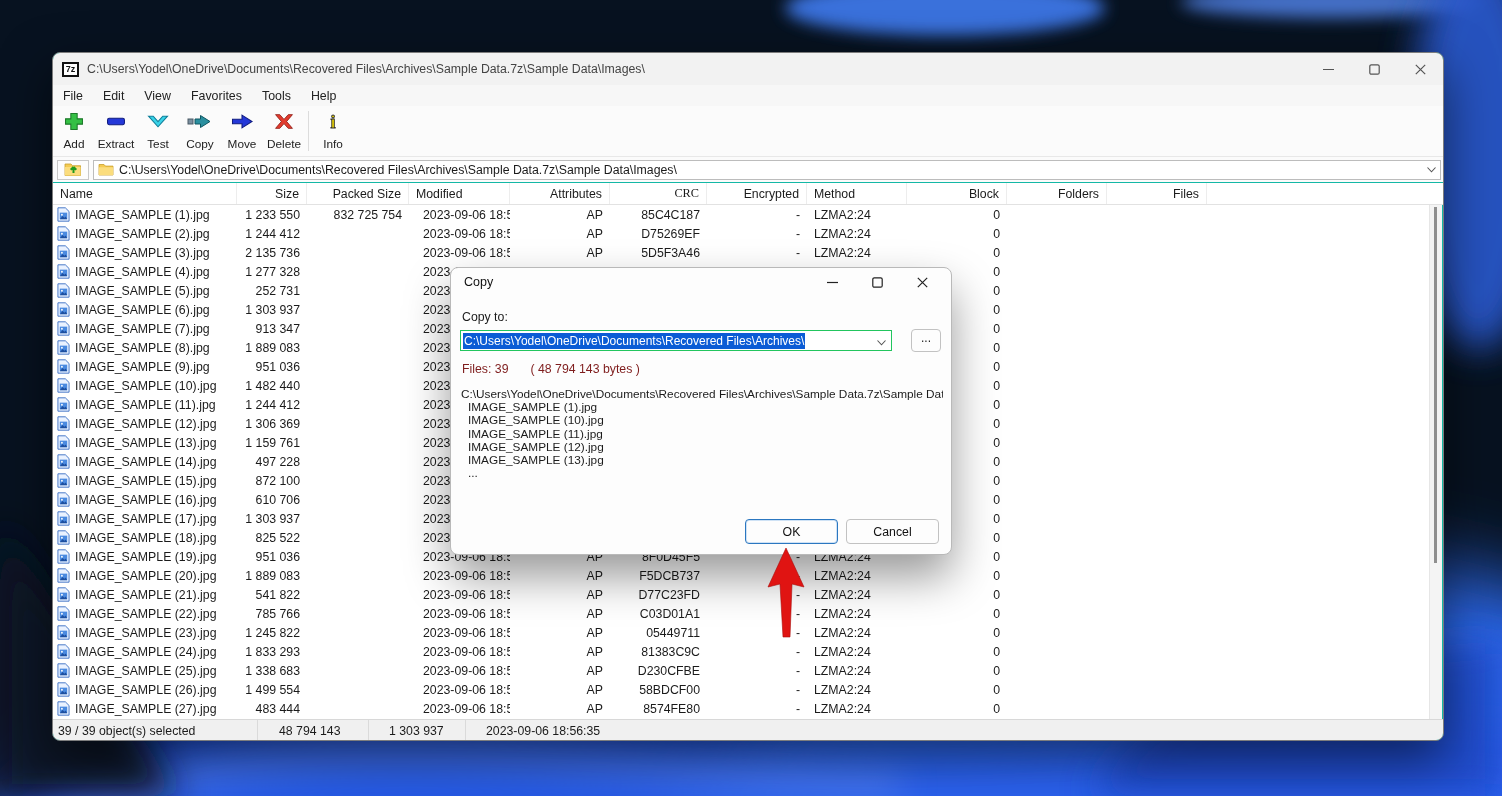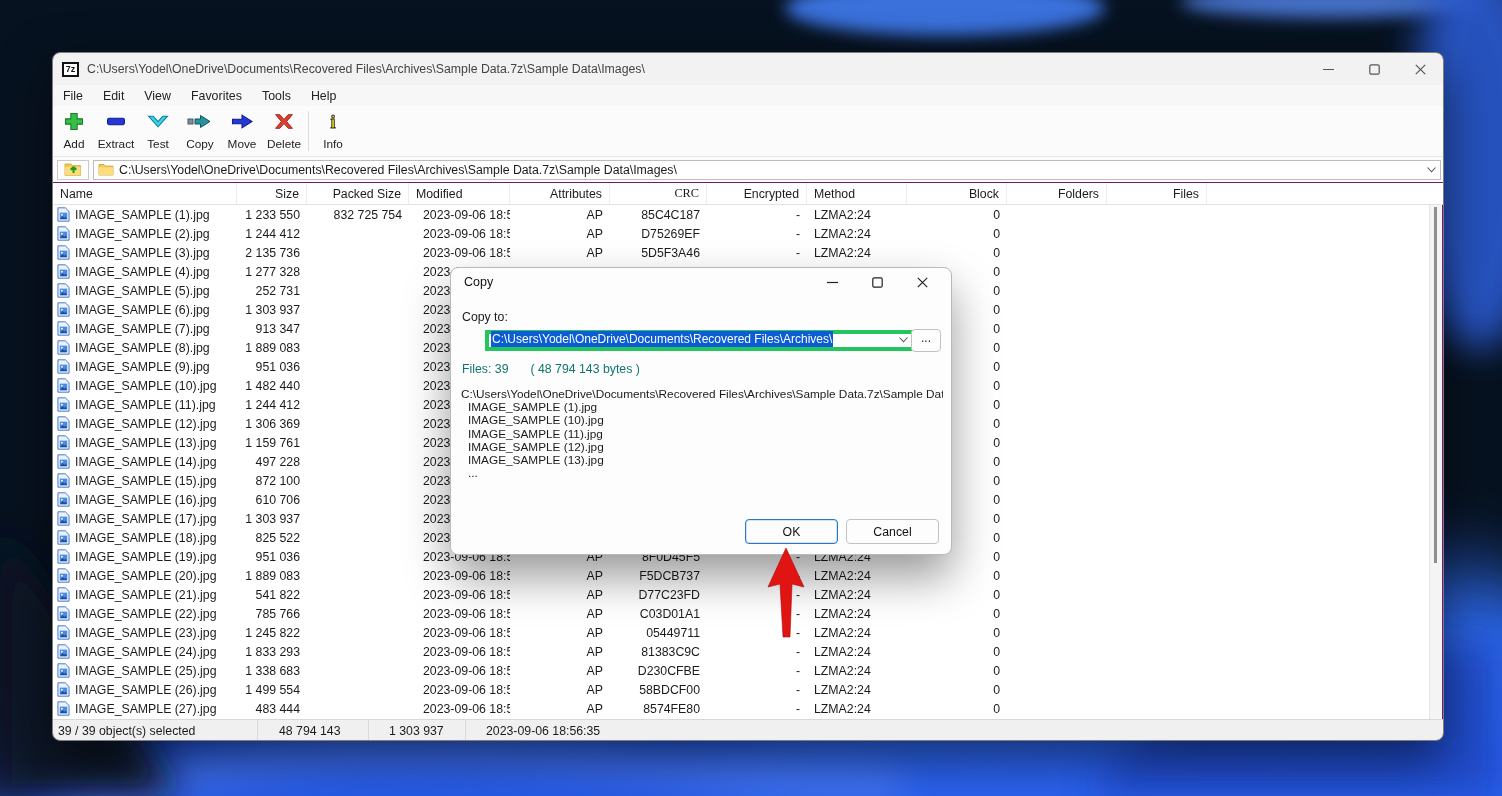--- a/index.html
+++ b/index.html
@@ -2,21 +2,21 @@
 <html><head>
 <meta charset="utf-8">
 <style>
   * { margin:0; padding:0; box-sizing:border-box; }
   html,body { width:1502px; height:796px; overflow:hidden; font-family:"Liberation Sans", sans-serif; }
   .desktop { position:relative; width:1502px; height:796px; background:#071220; overflow:hidden; }
   .wallpaper { position:absolute; left:0; top:0; }
 
   
   .app-window { position:absolute; left:52px; top:52px; width:1392px; height:689px;
-    background:#701a75; border:1px solid #7d7d7d; border-radius:8px; overflow:hidden;
+    background:#14b8a6; border:1px solid #7d7d7d; border-radius:8px; overflow:hidden;
     box-shadow:0 18px 50px rgba(0,0,0,.55); }
   .titlebar { position:absolute; left:0; top:0; width:100%; height:32px; background:#f2f2f2;
     display:flex; align-items:center; }
   .app-icon { width:17px; height:15px; margin-left:9px; background:#fff; border:2px solid #111;
     font-size:9px; font-weight:bold; color:#111; display:flex; align-items:center; justify-content:center; }
   .title-text { margin-left:8px; font-size:12.3px; color:#444; white-space:nowrap; overflow:hidden; flex:1; }
   .win-controls { display:flex; height:100%; }
   .win-btn { width:46px; height:100%; display:flex; align-items:center; justify-content:center; }
   .menubar { position:absolute; left:0; top:32px; width:100%; height:21px; background:#f7f7f7;
     display:flex; align-items:center; font-size:12.4px; color:#222; }
@@ -58,29 +58,29 @@
   .scell.c4 { padding-left:20px; border-right:none; }
 
   
   .dialog { position:absolute; left:450px; top:267px; width:502px; height:288px; background:#fdfdfd;
     border:1px solid #b9b9b9; border-radius:8px; box-shadow:0 22px 45px rgba(0,0,0,.4); z-index:5; }
   .dlg-titlebar { position:absolute; left:0; top:0; width:100%; height:28px; display:flex; align-items:center; }
   .dlg-title { margin-left:13px; font-size:12.5px; color:#111; }
   .dlg-controls { position:absolute; right:6px; top:0; height:28px; display:flex; }
   .dlg-btnbox { width:45px; height:100%; display:flex; align-items:center; justify-content:center; }
   .dlg-label { position:absolute; left:11px; top:42px; font-size:12.3px; color:#1b1b1b; }
-  .combo { position:absolute; left:9px; top:62px; width:432px; height:21px; border:4px solid #22c55e;
-    background:#fff; display:flex; align-items:flex-end;margin-left:25px; }
+  .combo { position:absolute; left:9px; top:62px; width:432px; height:21px; border:1px solid #22c55e;
+    background:#fff; display:flex; align-items:center; }
   .combo .sel { margin-left:2px; font-size:12px; color:#fff; background:#0b5cd5; padding:1px 1px;
     white-space:nowrap; overflow:hidden; max-width:400px; }
   .combo .chev { position:absolute; right:5px; }
   .browse-btn { position:absolute; left:460px; top:61px; width:30px; height:23px; border:1px solid #c2c2c2;
     border-radius:4px; background:#fdfdfd; font-size:12px; color:#222; display:flex; align-items:center;
     justify-content:center; padding-bottom:5px; }
-  .files-line { position:absolute; left:11px; top:94px; font-size:12.3px; color:#0f766e; display:flex; gap:22px; }
+  .files-line { position:absolute; left:11px; top:94px; font-size:12.3px; color:#7f1d1d; display:flex; gap:22px; }
   .dlg-list { position:absolute; left:10px; top:120px; width:482px; font-size:11.8px; color:#1b1b1b;
     line-height:13.2px; white-space:nowrap; overflow:hidden; }
   .dlg-list .item { padding-left:7px; }
   .dlg-btn { position:absolute; width:93px; height:25px; border-radius:4px; background:#fdfdfd;
     font-size:12.3px; color:#111; display:flex; align-items:center; justify-content:center; }
   .ok-btn { left:294px; top:251px; border:1px solid #2b77c0; box-shadow:inset 0 0 0 1px #cfe2f5; }
   .cancel-btn { left:395px; top:251px; border:1px solid #c2c2c2; }
 
   .red-arrow { position:absolute; left:760px; top:540px; z-index:9; }
 </style>

